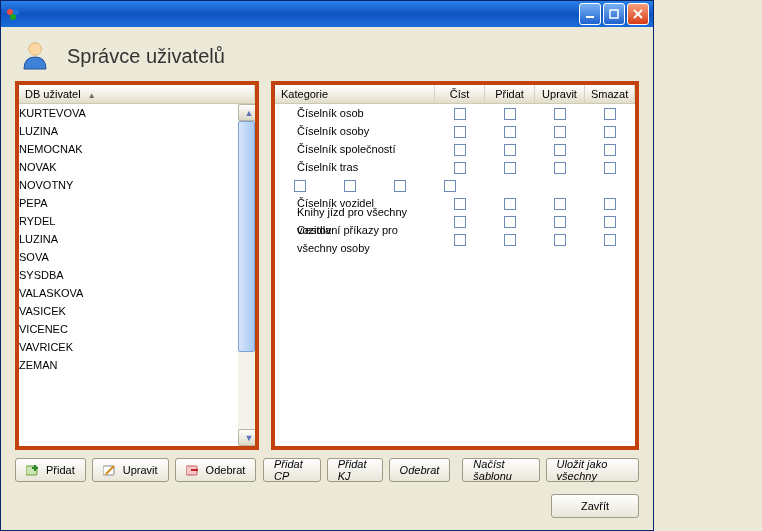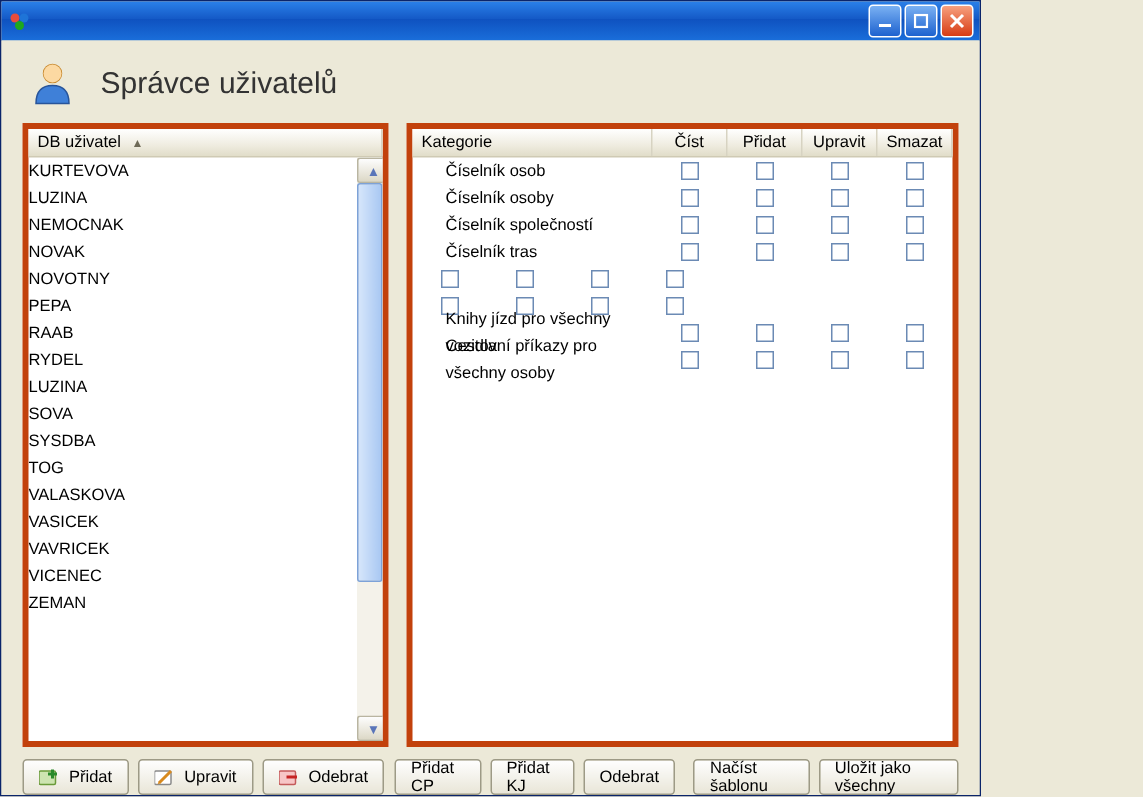--- a/index.html
+++ b/index.html
@@ -38,21 +38,21 @@
   .perm-rows{flex:1;overflow:hidden;}
   .prow{display:flex;align-items:center;height:18px;line-height:18px;font-size:11px;}
   .prow .c0{flex:1;padding-left:22px;}
   .chkcell{width:50px;text-align:center;}
   .chk{display:inline-block;width:12px;height:12px;border:1px solid #6b8ab4;background:#fff;vertical-align:middle;box-sizing:border-box;}
   .right .colhead .chkh{width:50px;text-align:center;}
   
   .toolbars{display:flex;padding:8px 14px 0 14px;gap:12px;}
   .tb{display:flex;gap:6px;}
   .tb.left-tb{width:236px;}
-  .tb.right-tb{flex:1;display:flex;}
+  .tb.right-tb{flex:1;display:flex;font-style:italic;}
   .tb.right-tb .gap{flex:1;}
   .btn{height:24px;background:linear-gradient(to bottom,#fefefe,#e9e6d8);border:1px solid #9d9a86;border-radius:3px;font-size:11px;color:#000;display:inline-flex;align-items:center;justify-content:center;padding:0 10px;gap:6px;cursor:default;box-sizing:border-box;}
   .btn .bi{display:inline-flex;}
   .footer{display:flex;justify-content:flex-end;padding:12px 14px 12px 14px;}
   .footer .btn{min-width:88px;}
 </style>
 </head>
 <body>
 
 <div class="win">
@@ -105,30 +105,28 @@
           </div>
         </div>
         <div class="gridbody">
           <div class="rows" id="user-rows">
               <div class="row">KURTEVOVA</div>
               <div class="row">LUZINA</div>
               <div class="row">NEMOCNAK</div>
               <div class="row">NOVAK</div>
               <div class="row">NOVOTNY</div>
               <div class="row">PEPA</div>
-              <div class="row">RAAB</div>
               <div class="row">RYDEL</div>
               <div class="row">LUZINA</div>
               <div class="row">SOVA</div>
               <div class="row">SYSDBA</div>
-              <div class="row">TOG</div>
               <div class="row">VALASKOVA</div>
               <div class="row">VASICEK</div>
+              <div class="row">VICENEC</div>
               <div class="row">VAVRICEK</div>
-              <div class="row">VICENEC</div>
               <div class="row">ZEMAN</div>
             </div>
           <div class="vscroll">
             <div class="btn">▲</div>
             <div class="track">
                 <div class="thumb"></div>
               </div>
             <div class="btn">▼</div>
           </div>
         </div>
@@ -171,20 +169,21 @@
               <div class="chkcell"><span class="chk"></span></div>
               <div class="chkcell"><span class="chk"></span></div>
             </div>
             <div class="prow">
               <div class="chkcell"><span class="chk"></span></div>
               <div class="chkcell"><span class="chk"></span></div>
               <div class="chkcell"><span class="chk"></span></div>
               <div class="chkcell"><span class="chk"></span></div>
             </div>
             <div class="prow">
+              <div class="c0">Číselník vozidel</div>
               <div class="chkcell"><span class="chk"></span></div>
               <div class="chkcell"><span class="chk"></span></div>
               <div class="chkcell"><span class="chk"></span></div>
               <div class="chkcell"><span class="chk"></span></div>
             </div>
             <div class="prow">
               <div class="c0">Knihy jízd pro všechny vozidla</div>
               <div class="chkcell"><span class="chk"></span></div>
               <div class="chkcell"><span class="chk"></span></div>
               <div class="chkcell"><span class="chk"></span></div>
@@ -235,14 +234,17 @@
       <div class="tb right-tb">
         <div class="btn">Přidat CP</div>
         <div class="btn">Přidat KJ</div>
         <div class="btn">Odebrat</div>
         <div class="gap"></div>
         <div class="btn">Načíst šablonu</div>
         <div class="btn">Uložit jako všechny</div>
       </div>
     </div>
 
+    <div class="footer">
+      <div class="btn">Zavřít</div>
+    </div>
   </div>
 </div>
 
 </body></html>

